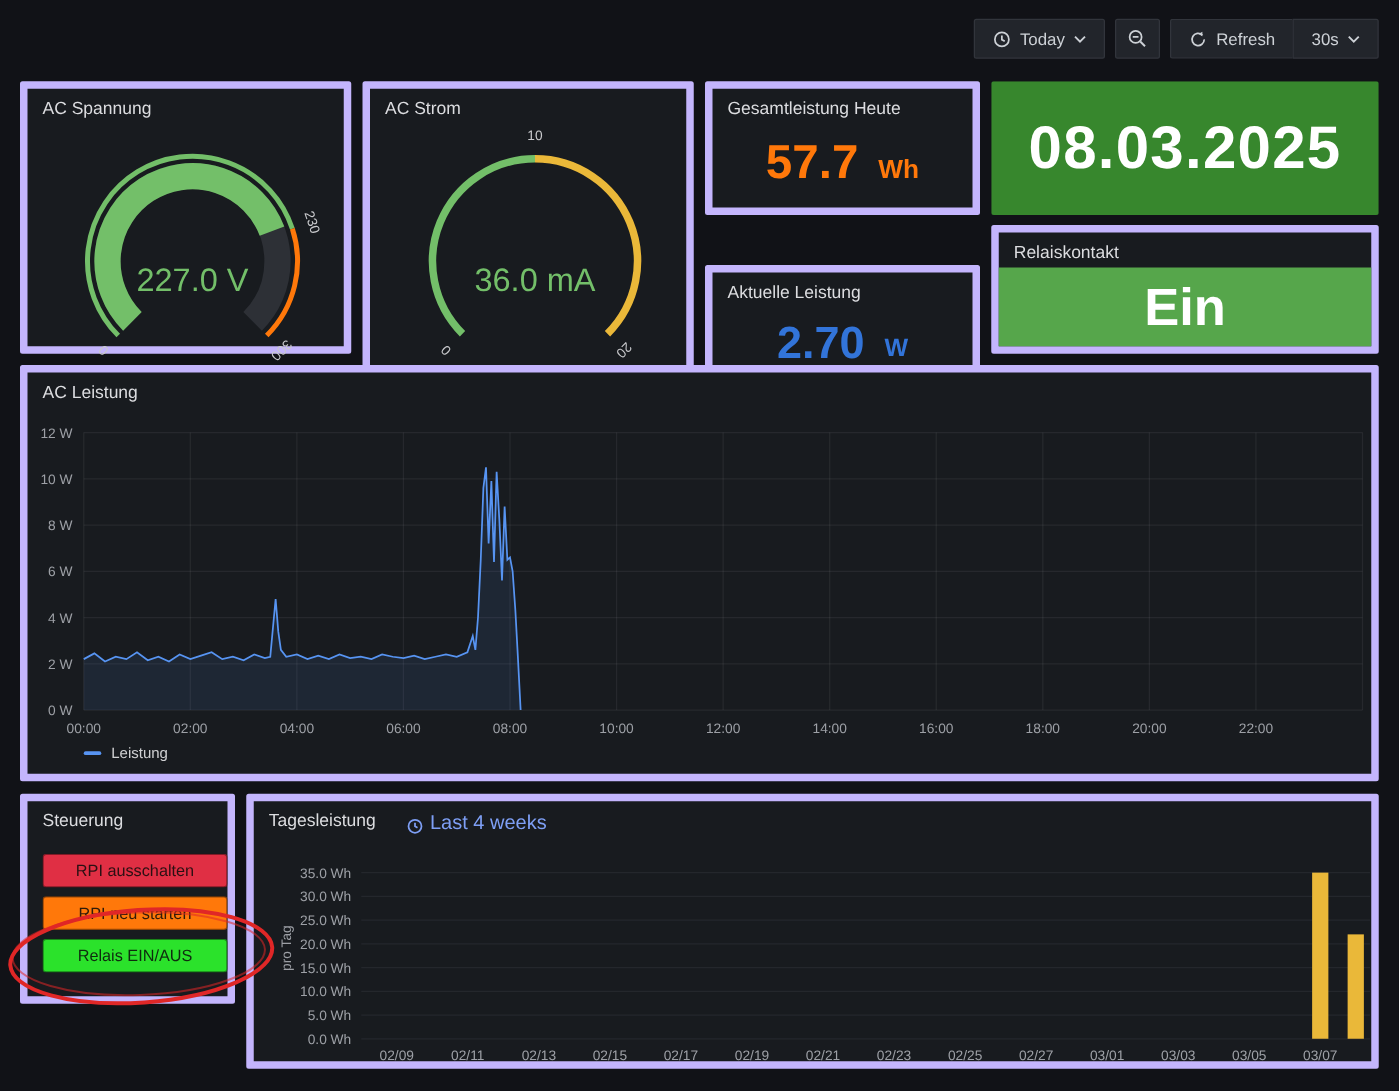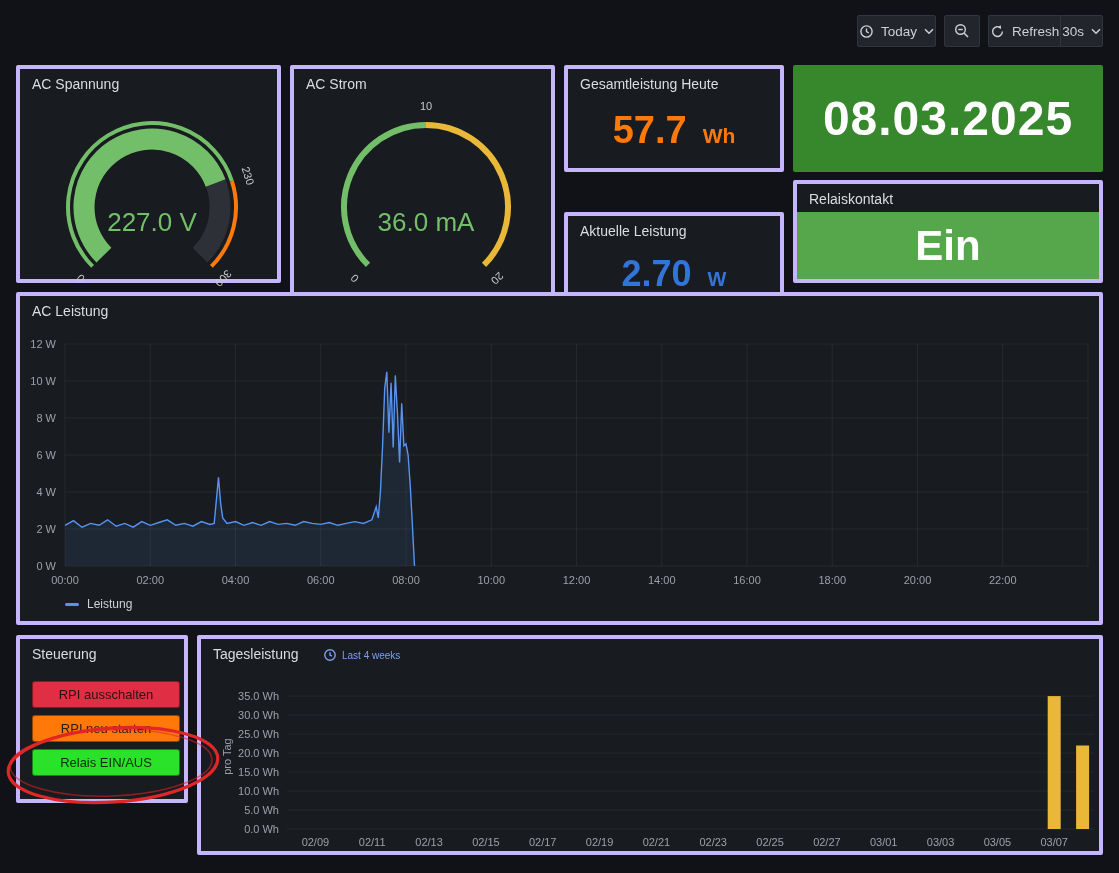--- a/index.html
+++ b/index.html
@@ -3,27 +3,27 @@
 <meta charset="utf-8">
 <style>
   * { margin:0; padding:0; box-sizing:border-box; }
   html,body { background:#111217; }
   body {
     width:1119px; height:873px; position:relative; overflow:hidden;
     font-family:"Liberation Sans","DejaVu Sans",sans-serif; color:#d8d9da;
   }
   svg { overflow:visible; display:block; }
 
-  .panel { position:absolute; background:#181b1f; border:4px solid #c4b5fd; border-radius:2px; }
+  .panel { position:absolute; background:#181b1f; border:6px solid #c4b5fd; border-radius:2px; }
   .panel-title { position:absolute; top:7px; left:12px; font-size:14px; font-weight:500; color:#dcdde0; white-space:nowrap; }
 
   
   .toolbar { position:absolute; top:15px; right:16px; display:flex; gap:8px; align-items:center; }
   .tb-btn {
-    display:flex; align-items:center; gap:7px; height:32px; padding:0 1px;
+    display:flex; align-items:center; gap:7px; height:32px; padding:0 14px;
     background:#22252b; border:1px solid #32353c; border-radius:2px;
     color:#cdd1d6; font-size:13.5px; cursor:pointer; white-space:nowrap;
   }
   .tb-group { display:flex; }
   .tb-group .tb-btn:first-child { border-radius:2px 0 0 2px; border-right:none; }
   .tb-group .tb-btn:last-child  { border-radius:0 2px 2px 0; }
 
   
   .stat-wrap { position:absolute; left:0; right:0; top:26px; bottom:4px; display:flex; align-items:center; justify-content:center; gap:16px; }
   .stat-num  { font-size:38px; font-weight:600; line-height:1; }
@@ -41,22 +41,22 @@
     font-size:13px; font-weight:500; color:rgba(10,10,10,0.85);
     border:1px solid rgba(0,0,0,0.42); cursor:pointer;
   }
 
   
   .ts-legend { position:absolute; left:45px; bottom:10px; display:flex; align-items:center; gap:8px;
                font-size:12px; color:#d0d1d3; cursor:pointer; }
   .legend-swatch { width:14px; height:3px; border-radius:2px; }
 
   
-  .override { position:absolute; top:9px; left:122px; display:flex; align-items:center; gap:5px;
-              font-size:10px; color:#7e9ff5; cursor:pointer; }
+  .override { position:absolute; top:9px; left:122px; display:flex; align-items:flex-end; gap:5px;
+              font-size:16px; color:#7e9ff5; cursor:pointer; }
 </style>
 </head>
 <body>
 
 <div class="toolbar">
   <div class="tb-btn">
     <svg width="15" height="15" viewBox="0 0 15 15">
       <circle cx="7.5" cy="7.5" r="5.6" fill="none" stroke="#cdd1d6" stroke-width="1.4"></circle>
       <path d="M7.5 4.4 L7.5 7.7 L9.8 9" fill="none" stroke="#cdd1d6" stroke-width="1.4"></path>
     </svg>

